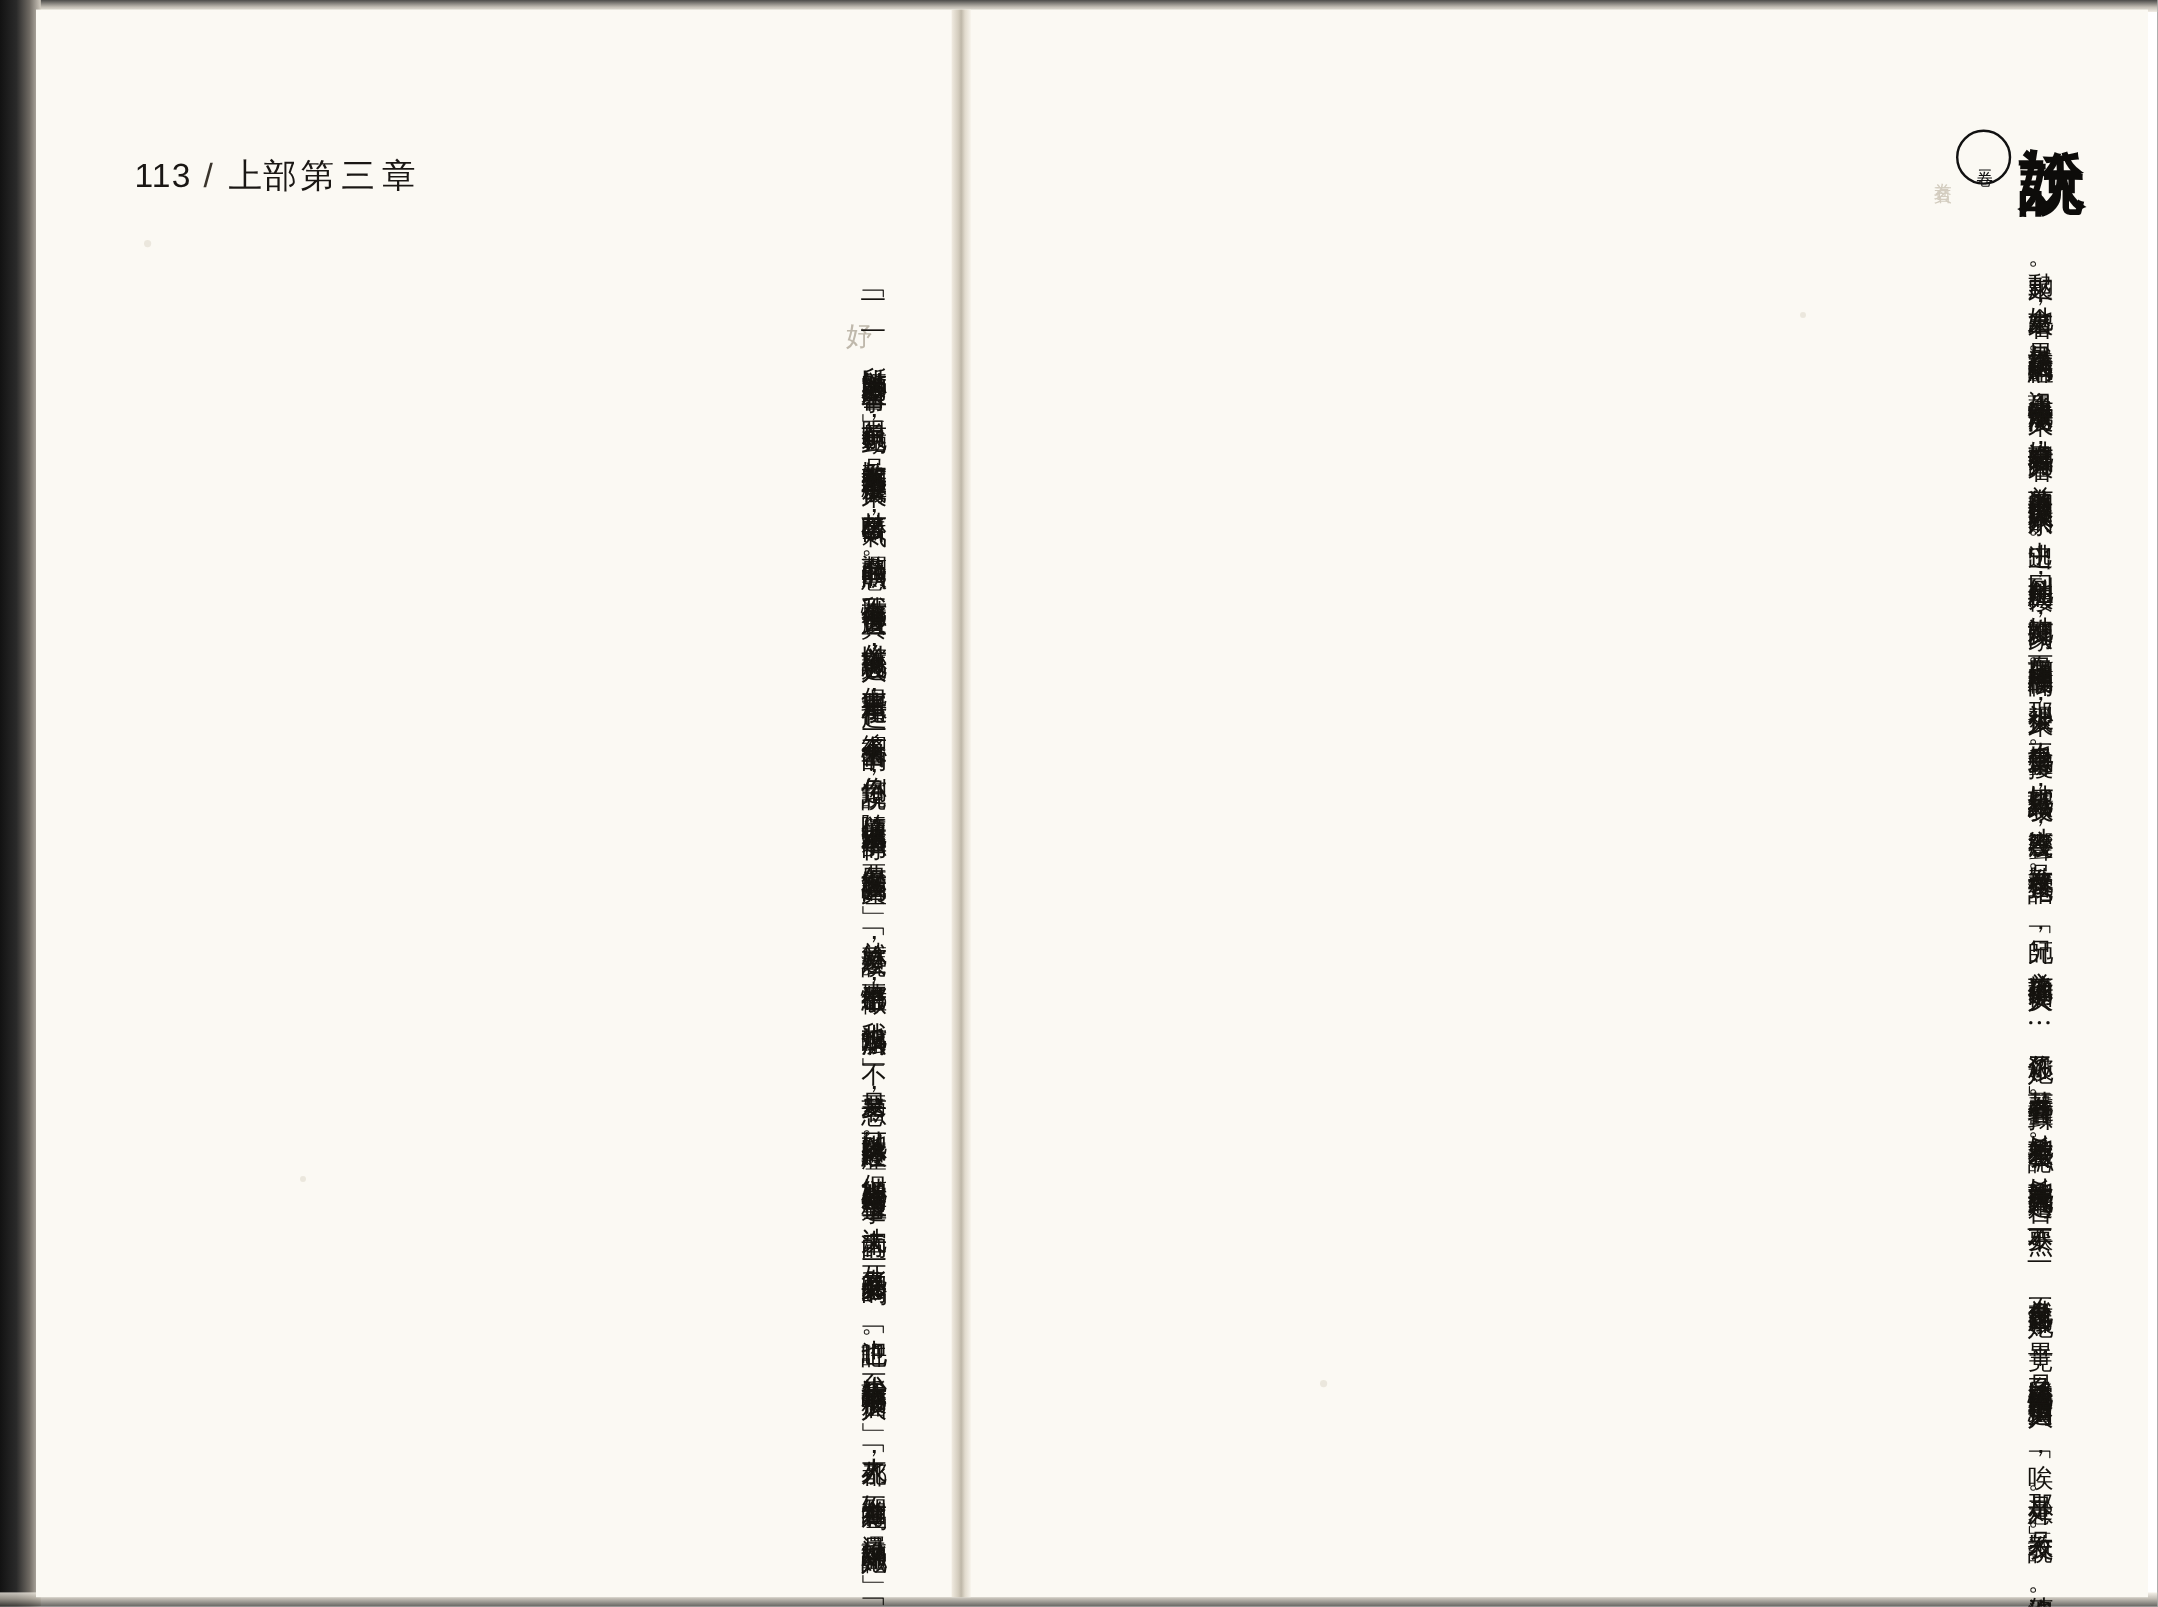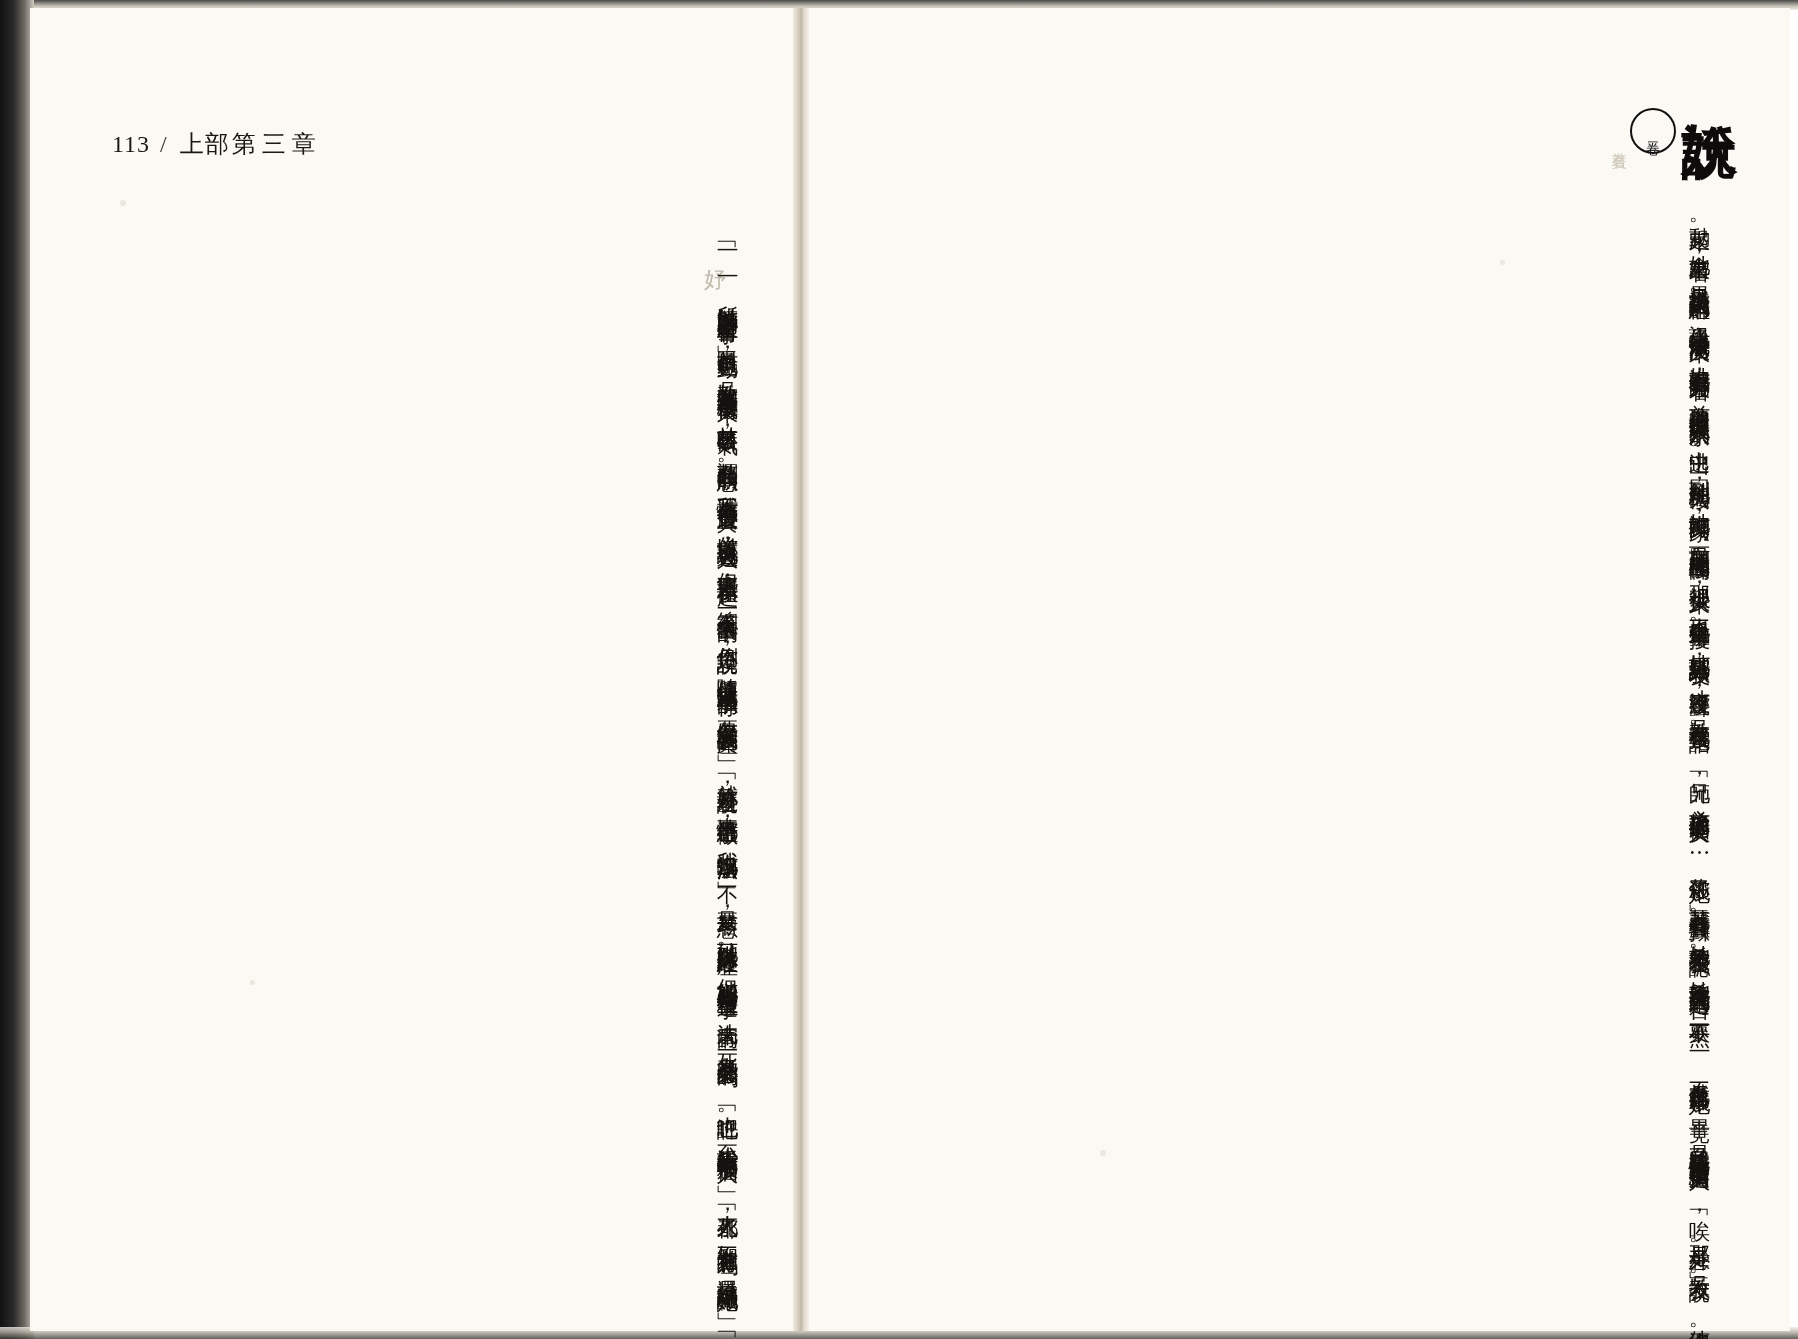--- a/index.html
+++ b/index.html
@@ -78,24 +78,24 @@
   }
   .vcols .col.indent {
     padding-top: 24px;
   }
 
   
   .folio {
     position: absolute;
     left: 112px;
     top: 128px;
-    font-size: 24px;
+    font-size: 28px;
     color: #1a1714;
     letter-spacing: 1px;
-    font-family: Liberation Serif, serif;
+    font-family: Liberation Sans, sans-serif;
   }
   .folio .num { margin-right: 10px; }
   .folio .slash { margin-right: 12px; color: #3a342c; }
   .folio .chap { margin-left: 2px; letter-spacing: 6px; }
 
   
   .runhead {
     position: absolute;
     right: 58px;
     top: 78px;

